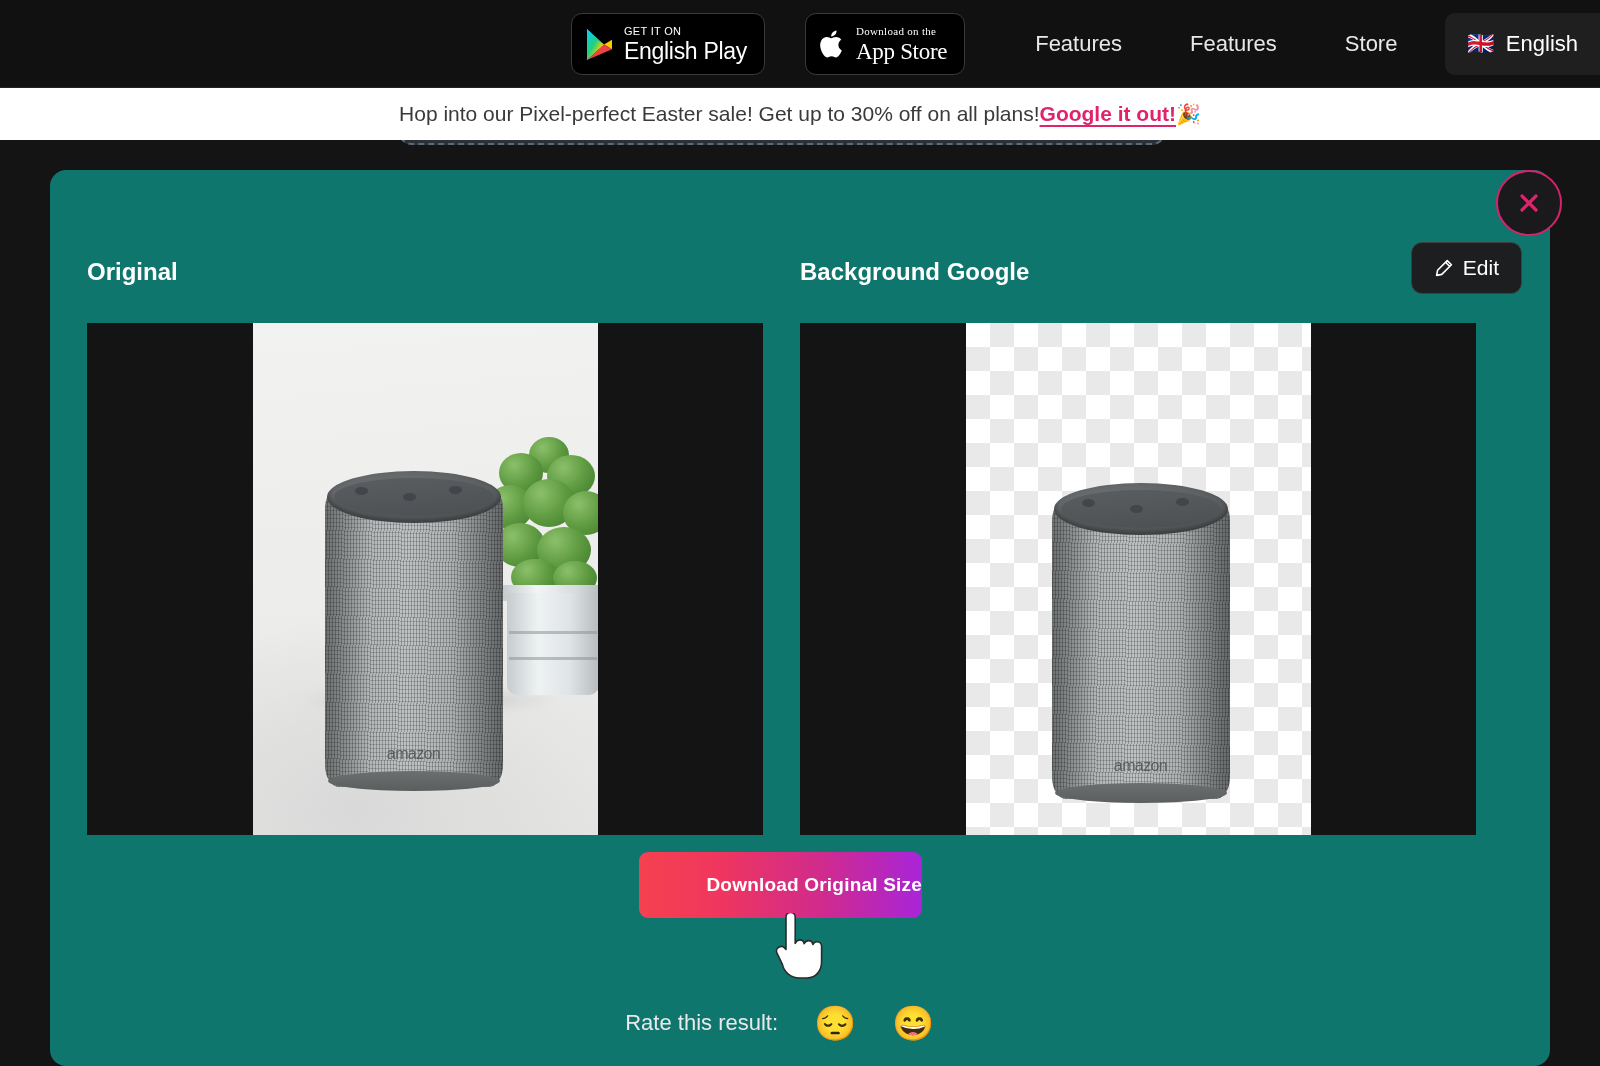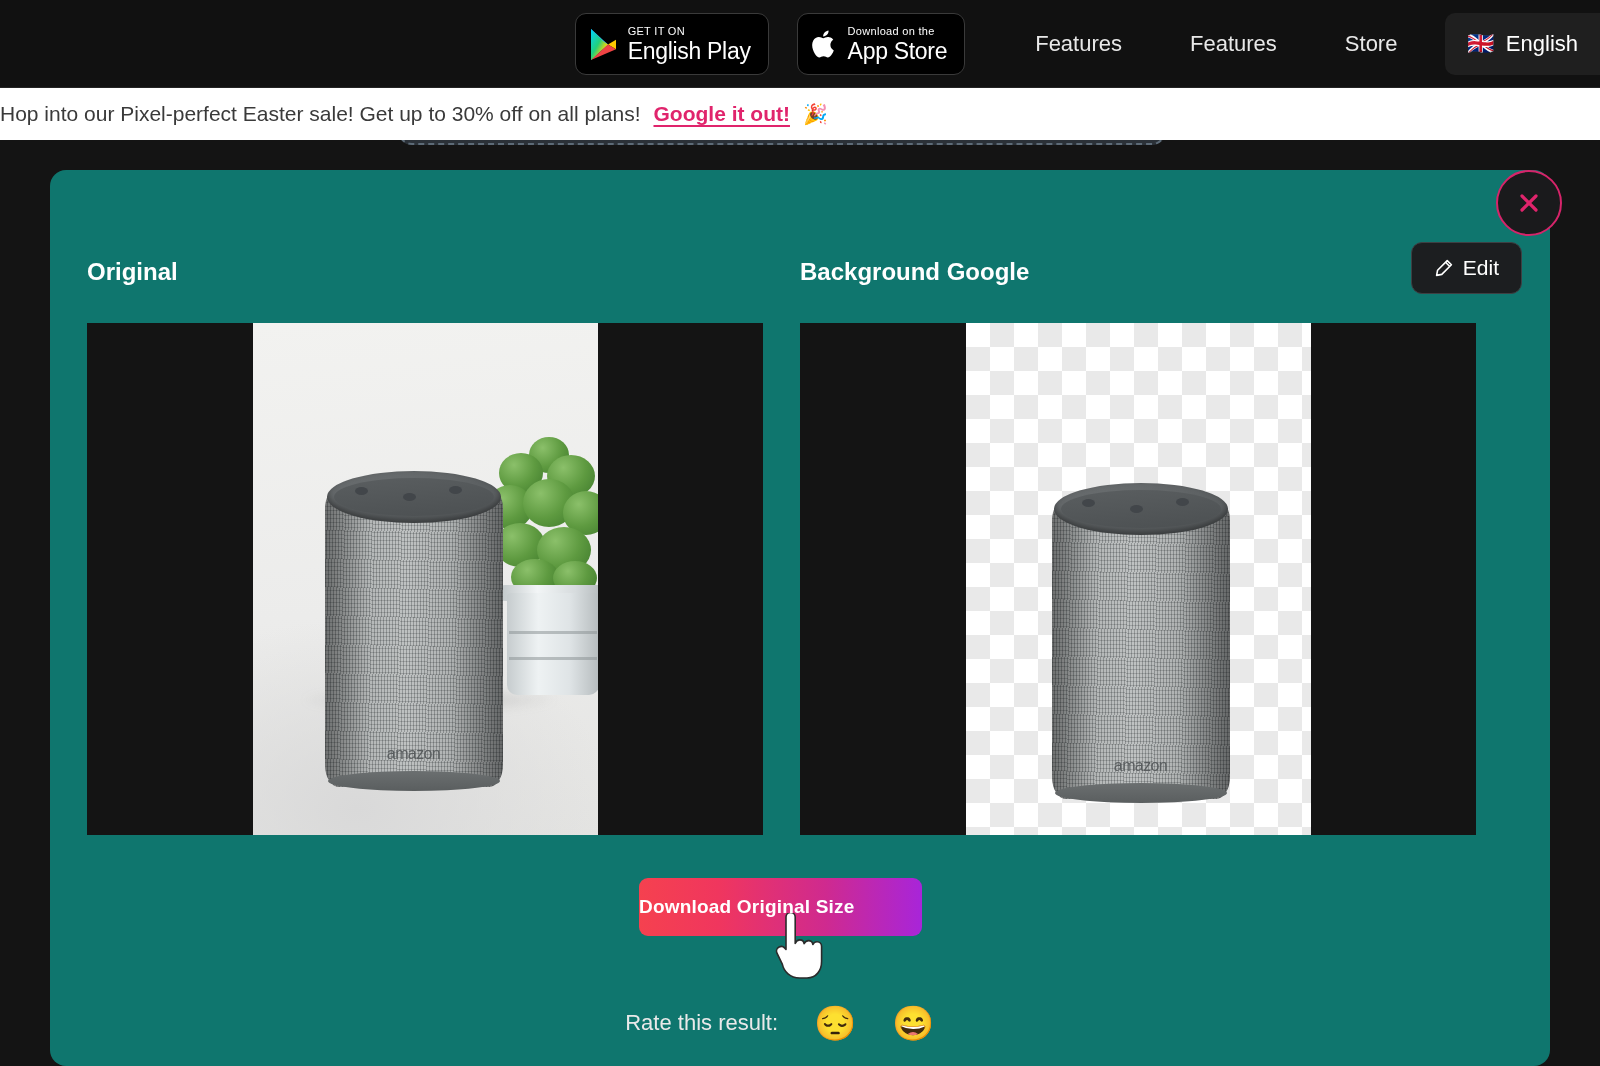--- a/index.html
+++ b/index.html
@@ -72,21 +72,21 @@
     display: flex;
     align-items: center;
     gap: 9px;
     background: #000;
     border: 1px solid #3a3a3a;
     border-radius: 11px;
     height: 62px;
     padding: 0 17px 0 13px;
     cursor: pointer;
   }
-  .store-badge + .store-badge { margin-left: 28px; }
+  .store-badge + .store-badge { margin-left: 40px; font-family: Liberation Serif, serif; }
 
   .badge-text { display: flex; flex-direction: column; justify-content: center; line-height: 1; }
   .badge-sup {
     color: #ffffff;
     font-size: 11px;
     letter-spacing: 0.3px;
     margin-bottom: 3px;
   }
   .badge-main {
     color: #ffffff;
@@ -120,21 +120,21 @@
   
   .promo {
     position: absolute;
     top: 88px;
     left: 0;
     width: 1600px;
     height: 52px;
     background: #ffffff;
     display: flex;
     align-items: center;
-    gap: 13px;
+    justify-content: center;
     z-index: 7;
   }
   .promo-text { color: #3a3a3a; font-size: 21px; white-space: nowrap; }
   .promo-link {
     color: #e0246c;
     font-size: 21px;
     font-weight: bold;
     text-decoration: underline;
     text-underline-offset: 4px;
     cursor: pointer;
@@ -342,28 +342,28 @@
   .leaf {
     position: absolute;
     border-radius: 50%;
     background: radial-gradient(circle at 34% 30%, #8bc06a 0%, #5e9a40 52%, #3f7a2c 100%);
   }
 
   
   .download-btn {
     position: absolute;
     left: 639px;
-    top: 878px;
+    top: 852px;
     width: 283px;
-    height: 58px;
+    height: 66px;
     border-radius: 9px;
     background: linear-gradient(90deg, #f5414f 0%, #f0365e 28%, #cf2a8f 66%, #a825d9 100%);
     display: flex;
     align-items: center;
-    justify-content: flex-start;
+    justify-content: flex-end;
     cursor: pointer;
     z-index: 4;
   }
   .download-label {
     color: #ffffff;
     font-size: 19px;
     font-weight: bold;
     letter-spacing: 0.2px;
   }
 

